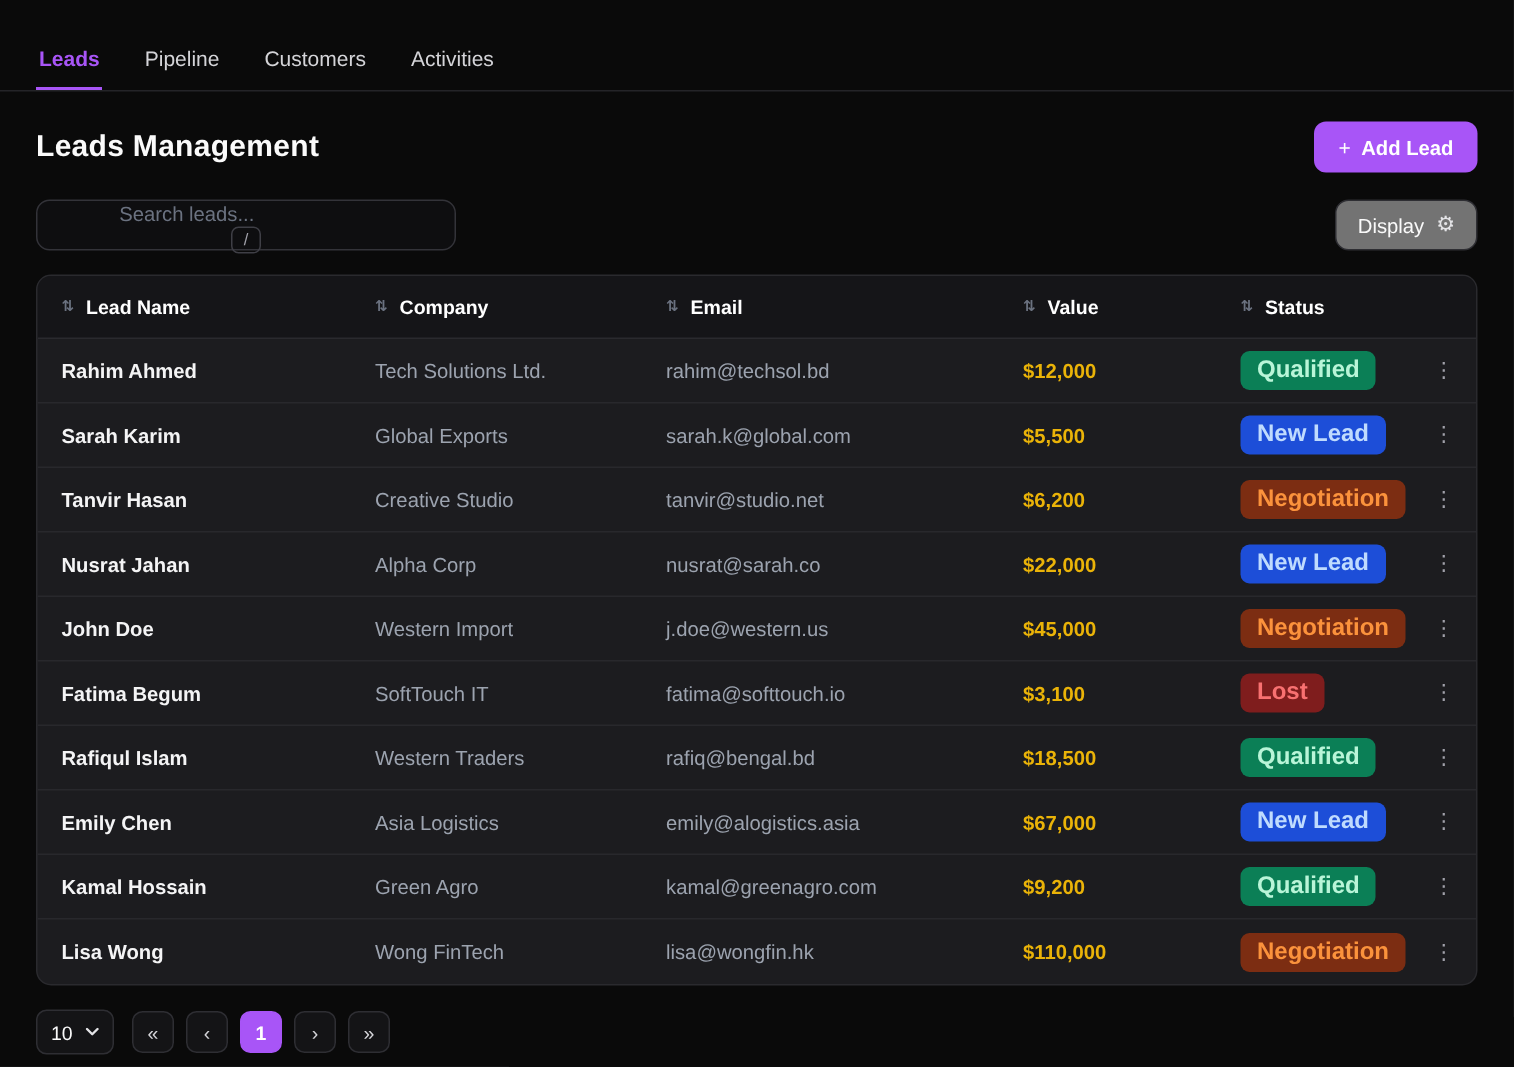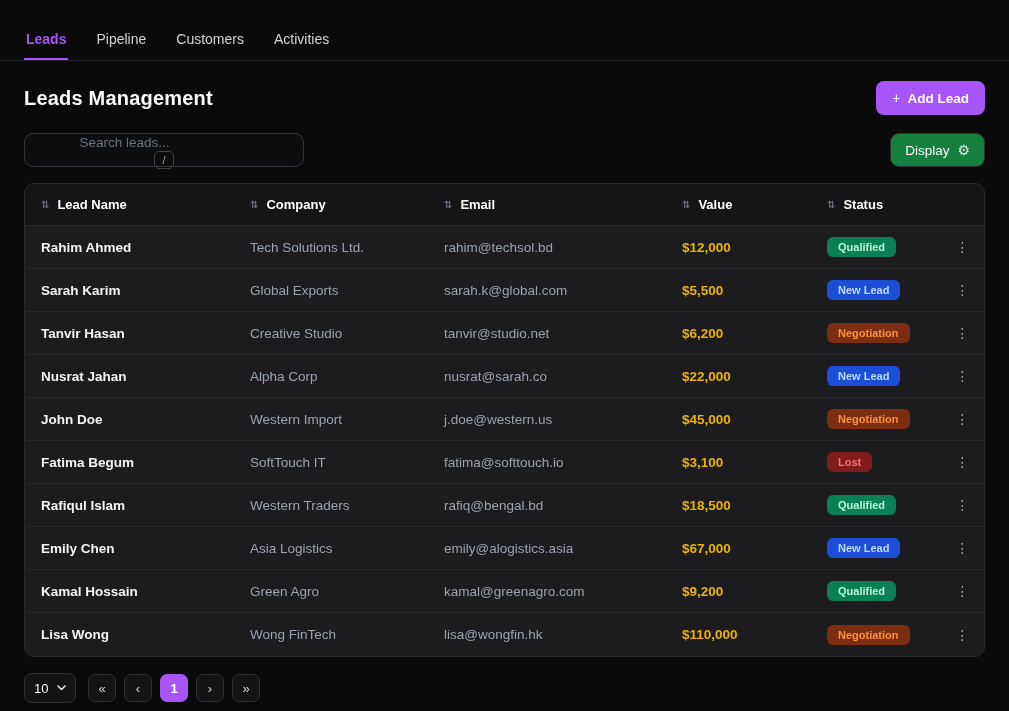--- a/index.html
+++ b/index.html
@@ -26,38 +26,38 @@
   .add-btn .plus { font-size:14px; font-weight:400; }
 
   
   .toolbar { display:flex; justify-content:space-between; align-items:center; padding:18px 24px 0; }
   .search { width:280px; height:34px; border:1px solid #333339; border-radius:9px; display:flex; align-items:center;
             padding:0 10px; background:#0e0e10;flex-direction:column; }
   .search input { background:transparent; border:none; outline:none; color:#e4e4e7; font-size:13.5px; flex:1;
                   font-family:"Liberation Sans",sans-serif; margin-left:8px; }
   .search input::placeholder { color:#6b7280; }
   .slash-badge { border:1px solid #3f3f46; border-radius:5px; font-size:11px; color:#a1a1aa; padding:2px 7px; }
-  .display-btn { height:34px; background:#15803d; border:1px solid #2e2e33; border-radius:9px; color:#fafafa;
+  .display-btn { height:34px; background:#737373; border:1px solid #2e2e33; border-radius:9px; color:#fafafa;
                  font-size:13.5px; display:flex; align-items:center; gap:8px; padding:0 14px; font-weight:500;
                  cursor:pointer; font-family:"Liberation Sans",sans-serif; }
   .gear-icon { font-family:"DejaVu Sans",sans-serif; font-size:14px; color:#e4e4e7; }
 
   
   .table-wrap { margin:16px 24px 0; border:1px solid #2a2a2e; border-radius:10px; overflow:hidden; background:#1c1c1f; }
   .grid-row { display:grid; grid-template-columns:209px 194px 238px 145px 130px 1fr; align-items:center; }
   .thead { height:42px; background:#151518; border-bottom:1px solid #2a2a2e; }
   .th { display:flex; gap:8px; align-items:center; padding-left:16px; font-size:13px; font-weight:700; color:#ffffff; cursor:pointer; }
   .sort-icon { font-family:"DejaVu Sans",sans-serif; font-size:10px; color:#6b7280; }
   .tr { height:43px; border-bottom:1px solid #28282c; }
   .tr:last-child { border-bottom:none; }
   .td { padding-left:16px; font-size:13.5px; }
   .td.name { font-weight:700; color:#f4f4f5; }
   .td.muted { color:#9ca3af; }
   .td.value { color:#eab308;font-weight:bold; }
-  .badge { display:inline-block; padding:4px 11px; border-radius:6px; font-size:11px; font-weight:600; }
+  .badge { display:inline-block; padding:4px 11px; border-radius:6px; font-size:16px; font-weight:600; }
   .td.actions { padding-left:0; display:flex; justify-content:center; }
   .kebab { font-family:"DejaVu Sans",sans-serif; color:#a1a1aa; font-size:14px; cursor:pointer; padding:2px 6px; }
 
   
   .pagination { display:flex; justify-content:flex-start; align-items:center; gap:12px; padding:16px 24px 0; }
   .page-size { width:52px; height:30px; background:#141416; border:1px solid #2e2e33; border-radius:7px;
                display:flex; align-items:center; justify-content:space-between; padding:0 9px; font-size:13px;
                color:#fafafa; cursor:pointer; }
   .chevron { width:9px; height:6px; }
   .page-btns { display:flex; gap:8px; }

